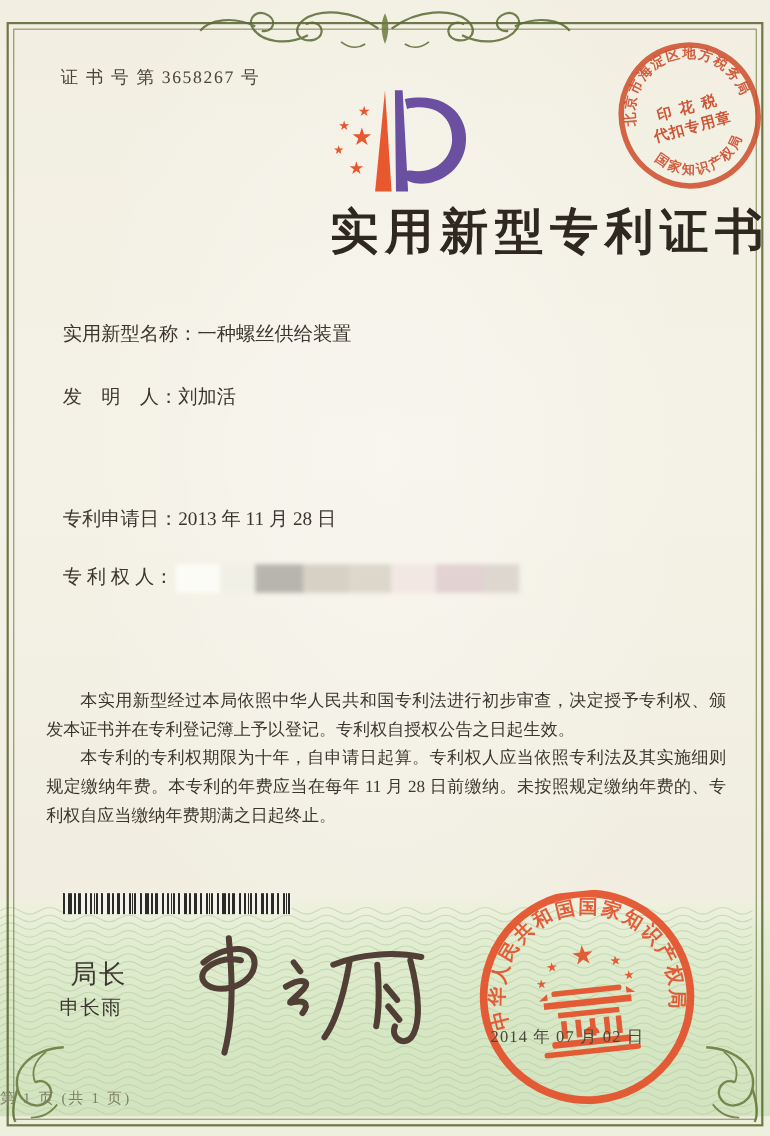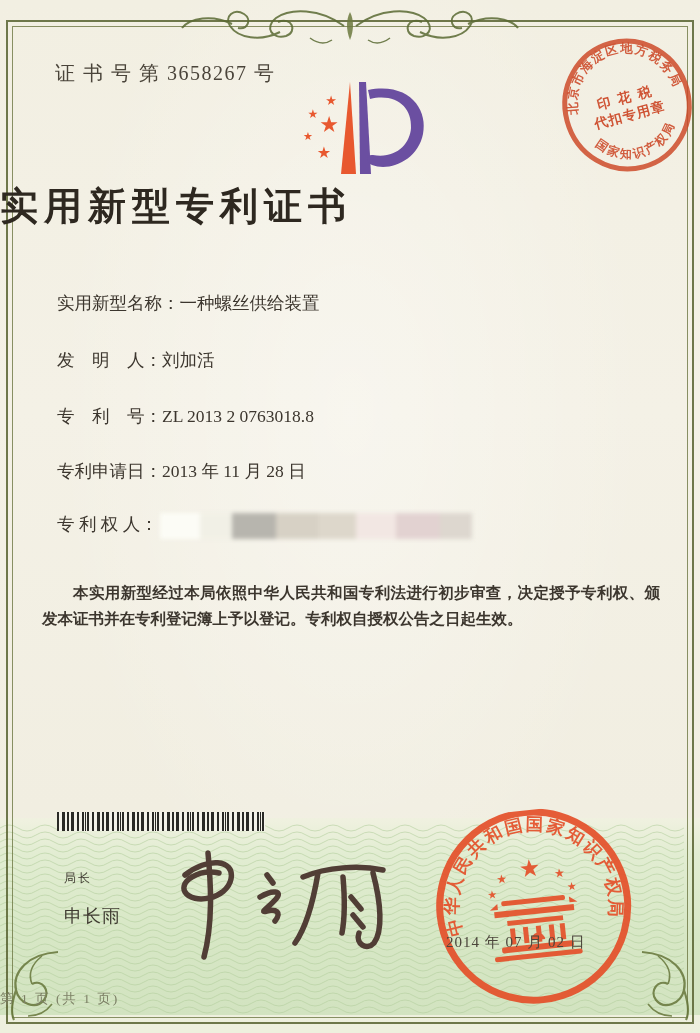--- a/index.html
+++ b/index.html
@@ -6,40 +6,40 @@
   .paper{
     position:relative;width:700px;height:1033px;overflow:hidden;
     background:
       radial-gradient(ellipse at 50% 40%, rgba(255,255,255,.35), rgba(0,0,0,0) 60%),
       linear-gradient(180deg,#f2efe2 0%,#f4f1e6 40%,#f1eee1 78%,#eef0de 100%);
     font-family:"Liberation Serif","DejaVu Serif",serif;
     color:#3a342c;
   }
   .frame-outer{position:absolute;left:6px;right:6px;top:20px;bottom:9px;border:2px solid #57622f;opacity:.85;}
   .frame-inner{position:absolute;left:12px;right:12px;top:26px;bottom:15px;border:1px solid #6d7742;opacity:.8;}
-  .cert-no{position:absolute;left:55px;top:60px;font-size:20px;letter-spacing:1.5px;color:#4a443a;text-align:right;}
-  .title{position:absolute;left:0;right:0;top:181px;text-align:left;font-size:38px;font-weight:bold;letter-spacing:6px;color:#2e2820;}
+  .cert-no{position:absolute;left:55px;top:60px;font-size:16px;letter-spacing:1.5px;color:#4a443a;text-align:right;}
+  .title{position:absolute;left:0;right:0;top:181px;text-align:right;font-size:44px;font-weight:bold;letter-spacing:6px;color:#2e2820;}
   .field-row{position:absolute;left:57px;font-size:17.5px;color:#3c362e;white-space:nowrap;}
   .r0{top:291px}.r1{top:348px}.r2{top:404px}.r3{top:459px}.r4{top:512px}.r5{top:569px}
   .redacted{display:inline-flex;vertical-align:middle;height:26px;filter:blur(2px);margin-left:2px;}
   .redacted span{display:inline-block;height:100%;}
   .rb1{width:40px;background:#fcfcf6}.rb2{width:32px;background:#f1f0e6}.rb3{width:44px;background:#b7b5ae}
   .rb4{width:42px;background:#d7d1c5}.rb5{width:38px;background:#ddd7cb}.rb6{width:40px;background:#f2e7e3}
   .rb7{width:44px;background:#e2d2d1}.rb8{width:32px;background:#ddd7cf}
-  .paras{position:absolute;left:42px;top:580px;width:618px;font-size:15.5px;line-height:26px;color:#3c362e;text-align:justify;font-weight:bold;}
+  .paras{position:absolute;left:42px;top:625px;width:618px;font-size:15.5px;line-height:26px;color:#3c362e;text-align:justify;}
   .paras p{margin:0;text-indent:31px;}
   .band{position:absolute;left:0;top:818px;width:700px;height:197px;}
   .barcode{position:absolute;left:57px;top:812px;width:208px;height:19px;
     background:
       repeating-linear-gradient(90deg,#2a2a26 0 2px,transparent 2px 5px),
       repeating-linear-gradient(90deg,#2a2a26 0 1px,transparent 1px 7px),
       #f4f3ea;
   }
-  .sig-title{position:absolute;left:64px;top:870px;font-size:12px;color:#3f3a31;letter-spacing:2px;}
-  .sig-name{position:absolute;left:64px;top:904px;font-size:18px;color:#3f3a31;letter-spacing:1px;}
+  .sig-title{position:absolute;left:64px;top:870px;font-size:24px;color:#3f3a31;letter-spacing:2px;}
+  .sig-name{position:absolute;left:54px;top:904px;font-size:18px;color:#3f3a31;letter-spacing:1px;}
   .signature{position:absolute;left:155px;top:845px;}
   .main-seal{position:absolute;left:428px;top:810px;transform:rotate(-6deg);}
   .seal-date{position:absolute;left:446px;top:933px;width:160px;font-size:15px;letter-spacing:1px;color:#4b453b;}
   .footer{position:absolute;left:0;right:0;top:990px;text-align:left;font-size:13.5px;color:#7d8066;letter-spacing:2px;}
   .tax-stamp{position:absolute;left:552px;top:30px;transform:rotate(-15deg);opacity:.92;}
   .logo{position:absolute;left:272px;top:80px;}
   .top-ornament{position:absolute;left:160px;top:2px;}
   .corner-fl{position:absolute;top:946px;}
   .corner-left{left:2px;}
   .corner-right{right:2px;transform:scaleX(-1);}
@@ -151,35 +151,35 @@
       <text x="57" y="52" font-size="22">★</text>
       <text x="36" y="60" font-size="11">★</text>
       <text x="52" y="78" font-size="16">★</text>
     </g>
   </svg>
 
   <div class="title">实用新型专利证书</div>
 
   <div class="field-row r1"><span>发　明　人：</span><span>刘加活</span></div>
   <div class="field-row r0"><span>实用新型名称：</span><span>一种螺丝供给装置</span></div>
-  <div class="field-row r2"><span>专　利　号：</span><span>ZL 2013 2 0763018.8</span></div>
   <div class="field-row r3"><span>专利申请日：</span><span>2013 年 11 月 28 日</span></div>
   <div class="field-row r4"><span>专 利 权 人：</span><span class="redacted">
         <span class="rb1"></span>
         <span class="rb2"></span>
         <span class="rb3"></span>
         <span class="rb4"></span>
         <span class="rb5"></span>
         <span class="rb6"></span>
         <span class="rb7"></span>
         <span class="rb8"></span>
       </span></div>
 
   <div class="paras">
     <p>本实用新型经过本局依照中华人民共和国专利法进行初步审查，决定授予专利权、颁发本证书并在专利登记簿上予以登记。专利权自授权公告之日起生效。</p>
+    <p>本专利的专利权期限为十年，自申请日起算。专利权人应当依照专利法及其实施细则规定缴纳年费。本专利的年费应当在每年 11 月 28 日前缴纳。未按照规定缴纳年费的、专利权自应当缴纳年费期满之日起终止。</p>
   </div>
 
   <div class="barcode"></div>
 
   <div class="sig-title">局长</div>
   <div class="sig-name">申长雨</div>
 
   <svg class="signature" width="250" height="120" viewBox="0 0 250 120">
     <g fill="none" stroke="#46302a" stroke-width="5.5" stroke-linecap="round" stroke-linejoin="round" opacity="0.92">
       <path d="M30,30 C52,12 80,14 76,34 C72,54 38,60 30,47 C24,36 44,24 64,28"></path>

